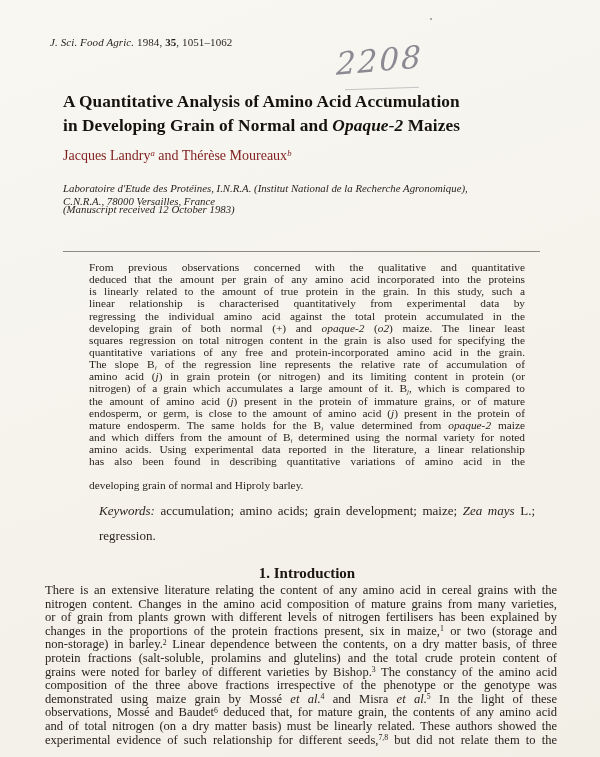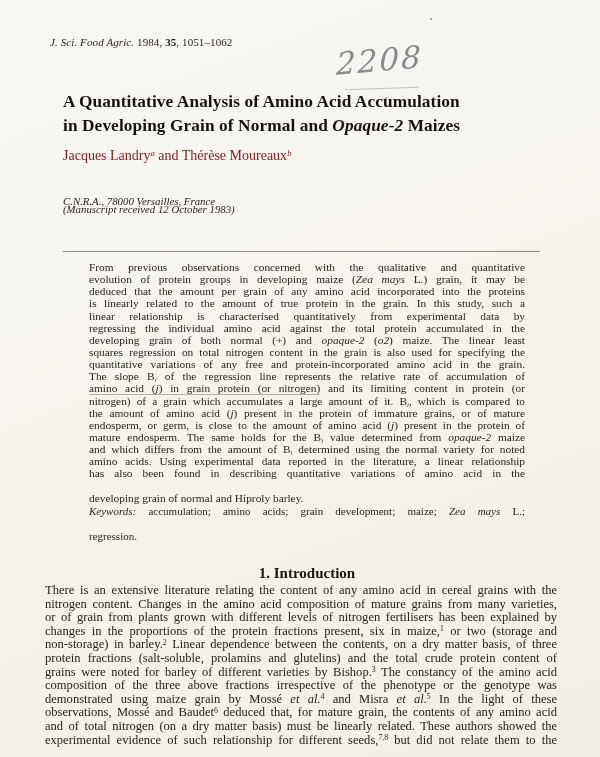--- a/index.html
+++ b/index.html
@@ -29,22 +29,22 @@
   }
   .authors{position:absolute;left:63px;top:148px;font-size:14px;color:#7f1d1d;}
   .affil{position:absolute;left:63px;top:182px;font-size:10.8px;line-height:12.6px;
     font-style:italic;color:#2a241d;}
   .ms{position:absolute;left:63px;top:203px;font-size:10.8px;font-style:italic;color:#2a241d;}
   .rule{position:absolute;left:63px;top:251px;width:477px;height:1px;
     background:#8d8a84;border:none;margin:0;}
   .abstract{position:absolute;left:89px;top:261px;width:436px;overflow:hidden;
     font-size:11.35px;color:#2a241d;}
   .abstract .jl{line-height:12.15px;height:12.15px;overflow:hidden;}
-  .keywords{position:absolute;left:89px;top:505px;width:436px;overflow:hidden;
-    font-size:11px;color:#2a241d;font-family:Liberation Serif, serif;}
+  .keywords{position:absolute;left:99px;top:505px;width:436px;overflow:hidden;
+    font-size:13px;color:#2a241d;font-family:Liberation Serif, serif;}
   .keywords .jl{line-height:12.8px;height:12.8px;overflow:hidden;}
   .jl{text-align:justify;text-align-last:justify;}
   .jl.last{text-align-last:left;margin-top:12px;}
   .sect{position:absolute;left:45px;top:559px;width:512px;margin:6px;
     font-size:15px;font-weight:bold;text-align:center;color:#1b160f;}
   .intro{position:absolute;left:45px;top:584px;width:512px;overflow:hidden;
     font-size:12.55px;color:#28221b;}
   .intro .jl{line-height:13.6px;height:13.6px;overflow:hidden;}
   .speck{position:absolute;border-radius:50%;background:rgba(70,64,56,0.55);}
   .speck.s1{left:430px;top:18px;width:2px;height:2px;}
@@ -66,31 +66,30 @@
   <h1>
     <span>A Quantitative Analysis of Amino Acid Accumulation</span><br>
     <span>in Developing Grain of Normal and </span><span class="i">Opaque-2</span><span> Maizes</span>
   </h1>
 
   <div class="authors">
     <span>Jacques Landry</span><span class="sup i">a</span><span> and </span><span>Thérèse Moureaux</span><span class="sup i">b</span>
   </div>
 
   <div class="affil">
-    <br>
+    <span>Laboratoire d'Etude des Protéines, I.N.R.A. (Institut National de la Recherche Agronomique),</span><br>
     <span>C.N.R.A., 78000 Versailles, France</span>
   </div>
 
   <div class="ms">(Manuscript received 12 October 1983)</div>
 
   <div class="rule"></div>
 
   <div class="abstract">
       <div class="jl"><span>From previous observations concerned with the qualitative and quantitative</span></div>
-      <div class="jl"><span>evolution of protein groups in developing maize (</span><span class="i">Zea mays</span><span> L.) grain, it may be</span></div>
       <div class="jl"><span>deduced that the amount per grain of any amino acid incorporated into the proteins</span></div>
       <div class="jl"><span>is linearly related to the amount of true protein in the grain. In this study, such a</span></div>
       <div class="jl"><span>linear relationship is characterised quantitatively from experimental data by</span></div>
       <div class="jl"><span>regressing the individual amino acid against the total protein accumulated in the</span></div>
       <div class="jl"><span>developing grain of both normal (+) and </span><span class="i">opaque-2</span><span> (</span><span class="i">o2</span><span>) maize. The linear least</span></div>
       <div class="jl"><span>squares regression on total nitrogen content in the grain is also used for specifying the</span></div>
       <div class="jl"><span>quantitative variations of any free and protein-incorporated amino acid in the grain.</span></div>
       <div class="jl"><span class="u">The slope B</span><span class="sub i u">j</span><span class="u"> of the regression line represents the relative rate of accumulation of</span></div>
       <div class="jl"><span class="u">amino acid (</span><span class="i u">j</span><span class="u">) in grain protein (or nitrogen)</span><span> and its limiting content in protein (or</span></div>
       <div class="jl"><span>nitrogen) of a grain which accumulates a large amount of it. B</span><span class="sub i">j</span><span>, which is compared to</span></div>

